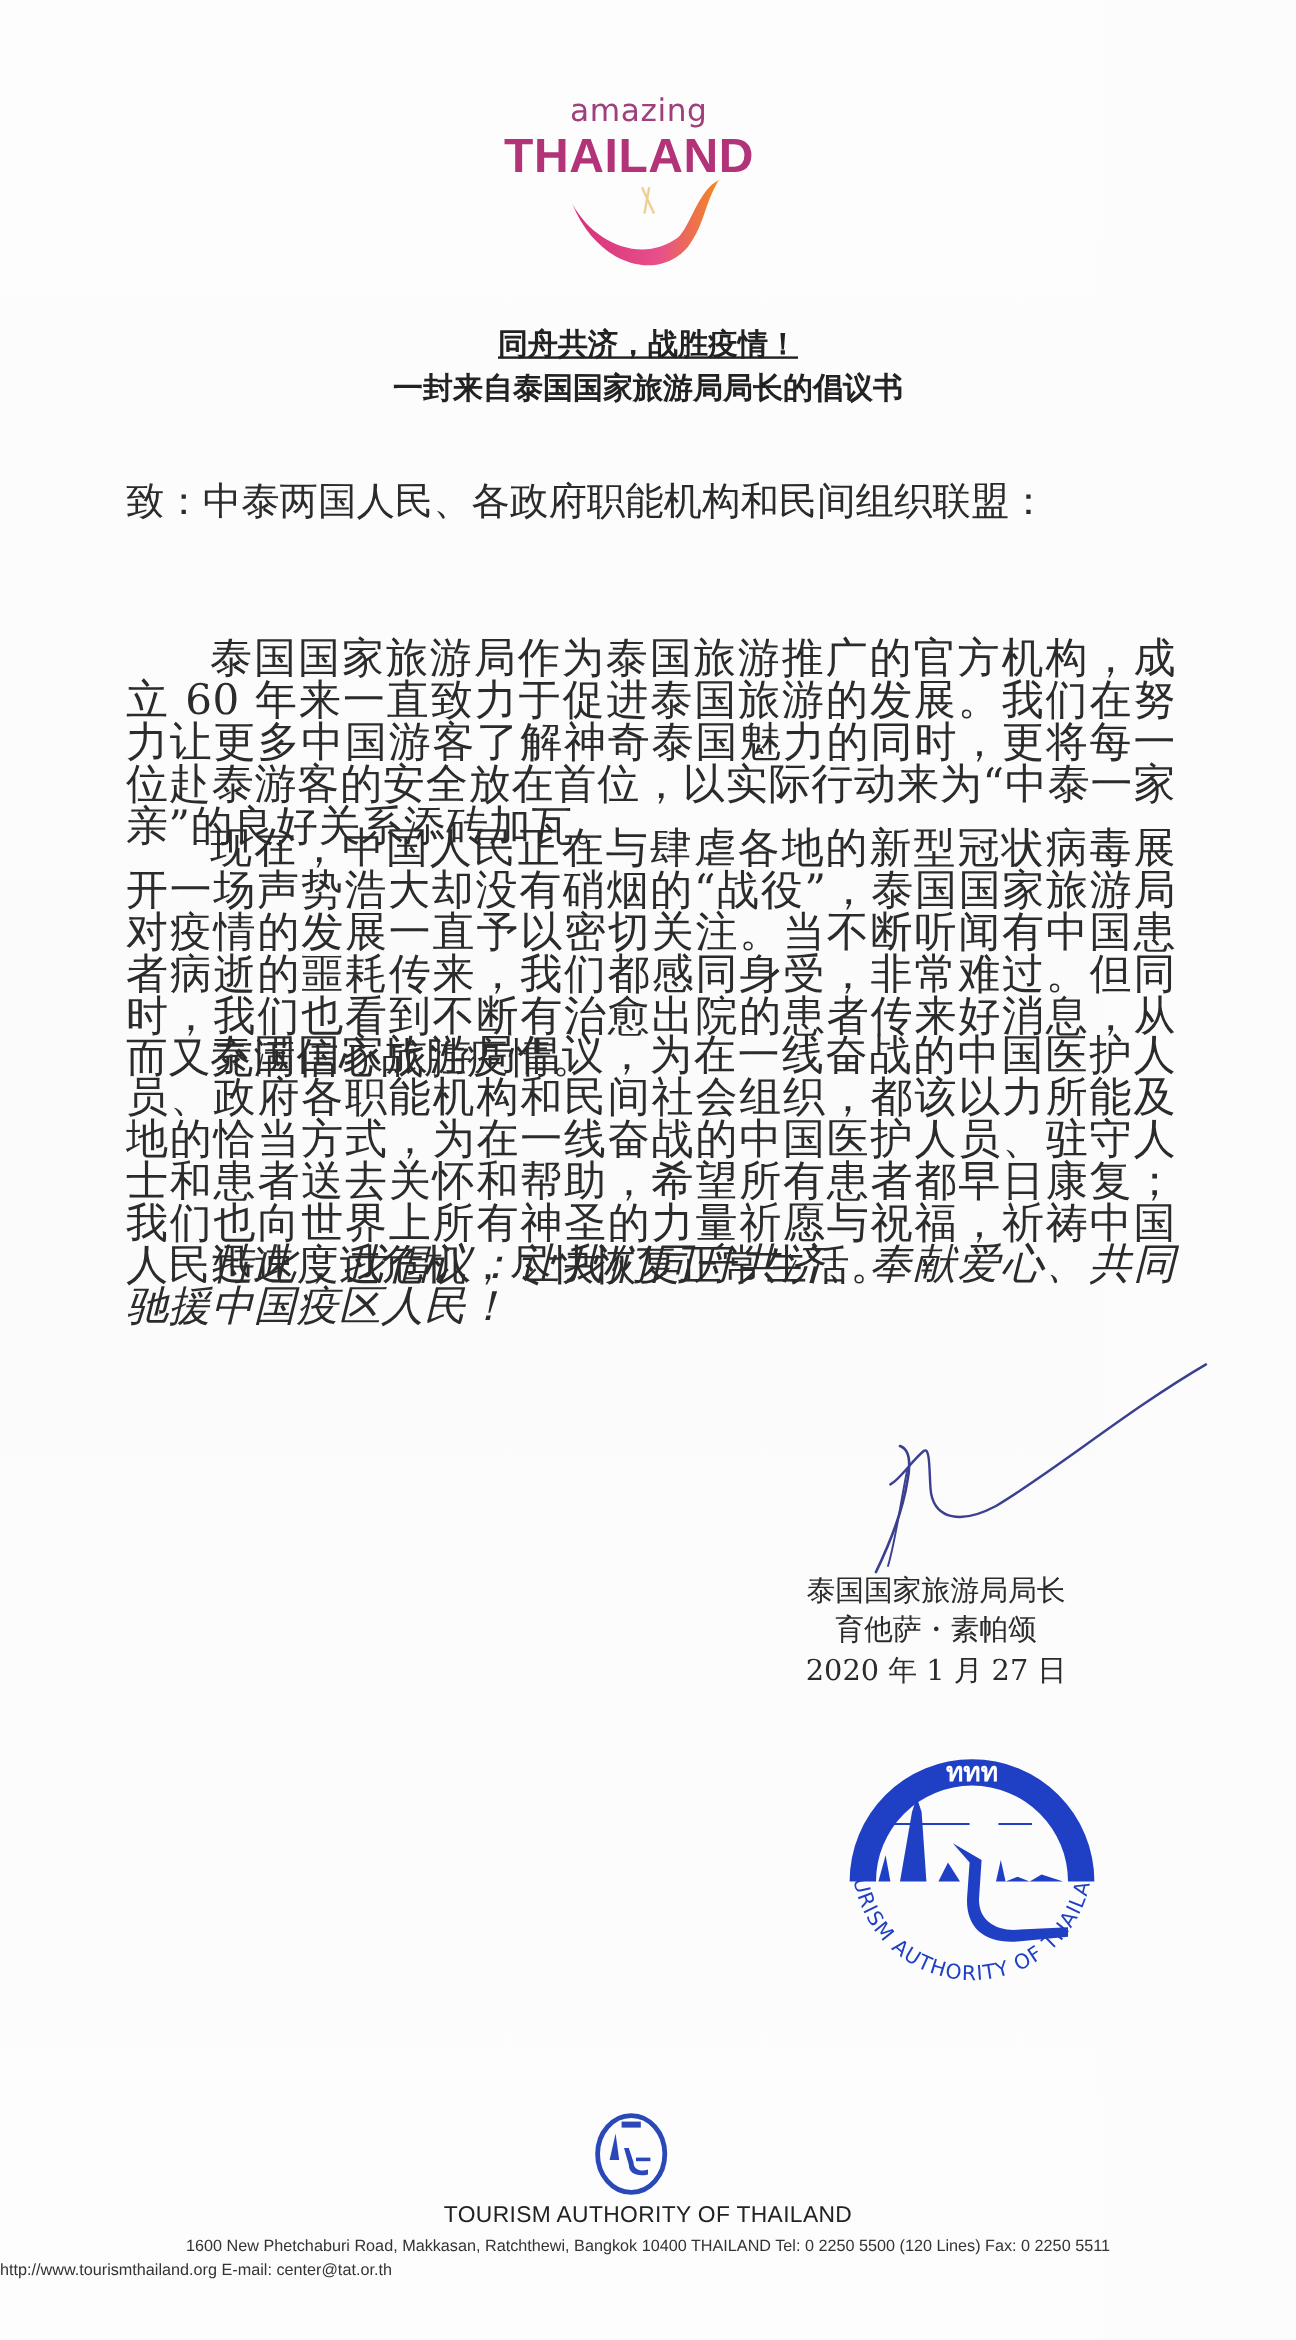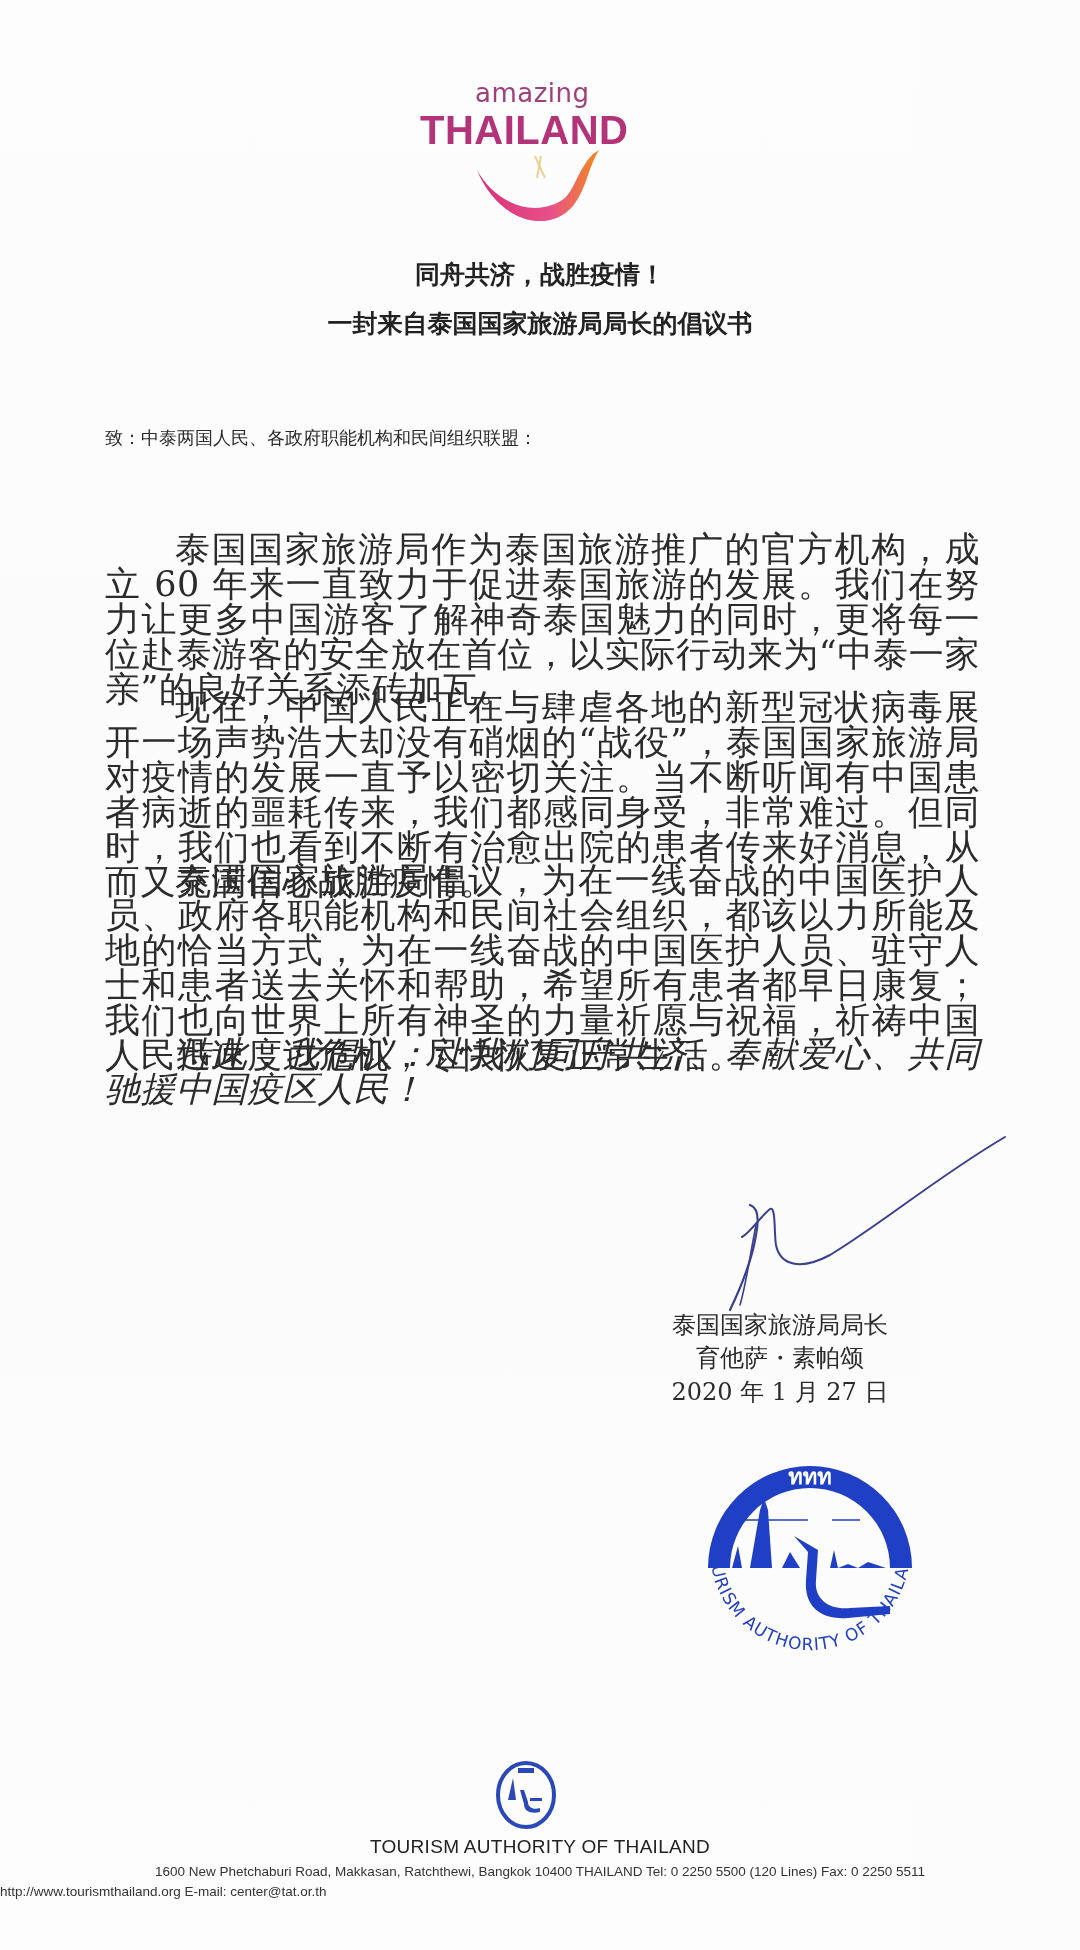--- a/index.html
+++ b/index.html
@@ -55,27 +55,27 @@
     
     .title {
       position: absolute;
       left: 0; width: 1080px;
       text-align: center;
       font-family: "DejaVu Sans", sans-serif;
       font-weight: bold;
       font-size: 25px;
       color: #222;
     }
-    .title-1 { top: 258px; }
+    .title-1 { top: 270px; text-decoration: underline; }
     .title-2 { top: 307px; }
     
     .salutation {
       position: absolute;
-      left: 105px; top: 421px;
-      font-size: 18px;
+      left: 105px; top: 400px;
+      font-size: 32px;
       line-height: 34px;
       color: #2b2b2b;
     }
     .para {
       position: absolute;
       left: 105px;
       width: 875px;
       font-size: 35px;
       line-height: 35px;
       color: #2b2b2b;

